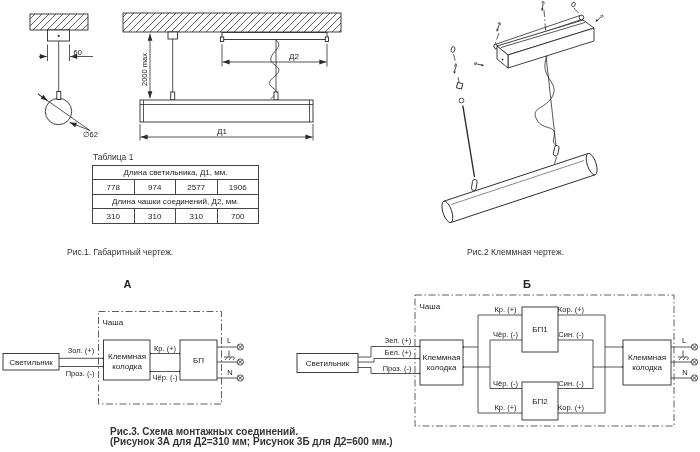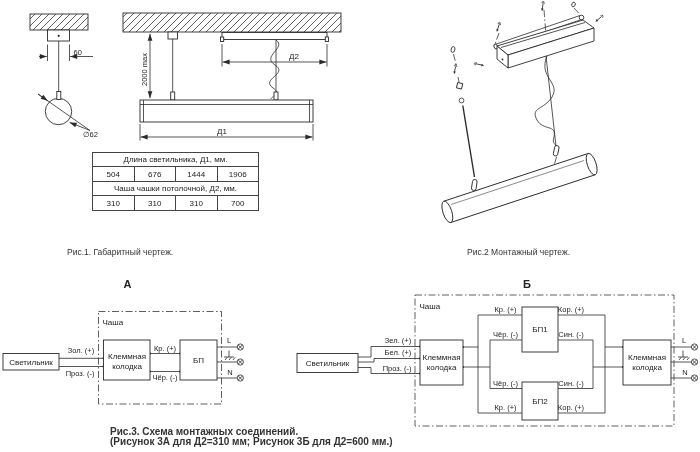--- a/index.html
+++ b/index.html
@@ -87,33 +87,34 @@
       <g>
         <line class="ln" x1="140" y1="124" x2="140" y2="140.5"></line>
         <line class="ln" x1="313" y1="124" x2="313" y2="140.5"></line>
         <line class="ln" x1="140.6" y1="137" x2="312.4" y2="137" marker-start="url(#arw)" marker-end="url(#arw)"></line>
         <text x="222" y="134" class="b" text-anchor="middle">Д1</text>
       </g>
     </g>
   </svg>
 
   <div class="abs" style="left:92px;top:152px">
+    <div class="tbl-title">Таблица 1</div>
     <table class="t1">
       <tbody>
           <tr class="hd">
             <td colspan="4">Длина светильника, Д1, мм.</td>
           </tr>
       <tr>
-        <td>504</td>
-        <td>676</td>
-        <td>1444</td>
+        <td>778</td>
+        <td>974</td>
+        <td>2577</td>
         <td>1906</td>
       </tr>
       <tr class="hd">
-            <td colspan="4">Чаша чашки потолочной, Д2, мм.</td>
+            <td colspan="4">Длина чашки соединений, Д2, мм.</td>
           </tr>
       <tr>
         <td>310</td>
         <td>310</td>
         <td>310</td>
         <td>700</td>
       </tr>
     </tbody>
       </table>
   </div>
@@ -168,21 +169,21 @@
 
       <g transform="translate(519.5,188) rotate(-18.3)">
         <rect class="bx" x="-76" y="-11.2" width="152" height="22.4"></rect>
         <ellipse class="bx" cx="76" cy="0" rx="4.4" ry="11.2"></ellipse>
         <ellipse class="bx" cx="-76" cy="0" rx="4.4" ry="11.2"></ellipse>
         <line x1="-70" y1="-5.8" x2="70" y2="-5.8" stroke="#2b2b2b" stroke-width="0.5"></line>
       </g>
     </g>
   </svg>
 
-  <div class="abs cap" style="left:467px;top:247px">Рис.2 Монтажный чертеж.</div>
+  <div class="abs cap" style="left:467px;top:247px">Рис.2 Клеммная чертеж.</div>
 
   <svg class="abs" style="left:0;top:272px" width="260" height="146" viewBox="0 272 260 146">
     <text class="ttl" x="127.5" y="288" text-anchor="middle">А</text>
 
     <rect class="dd" x="98.5" y="311.5" width="123" height="92.5"></rect>
     <text class="b" x="102.5" y="325">Чаша</text>
 
     <rect class="bx" x="3" y="353.5" width="56" height="16.5"></rect>
     <text class="b" x="31" y="365" text-anchor="middle">Светильник</text>
 

